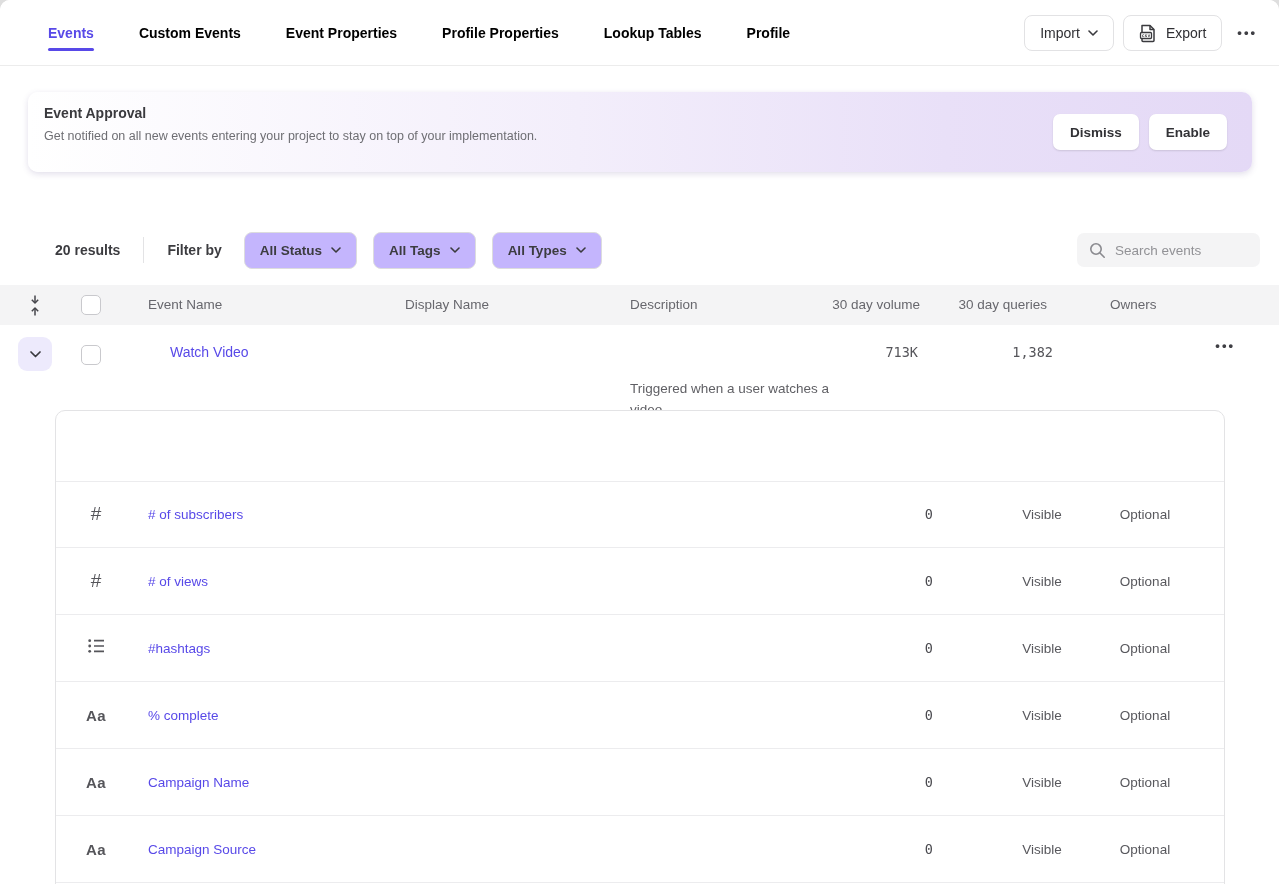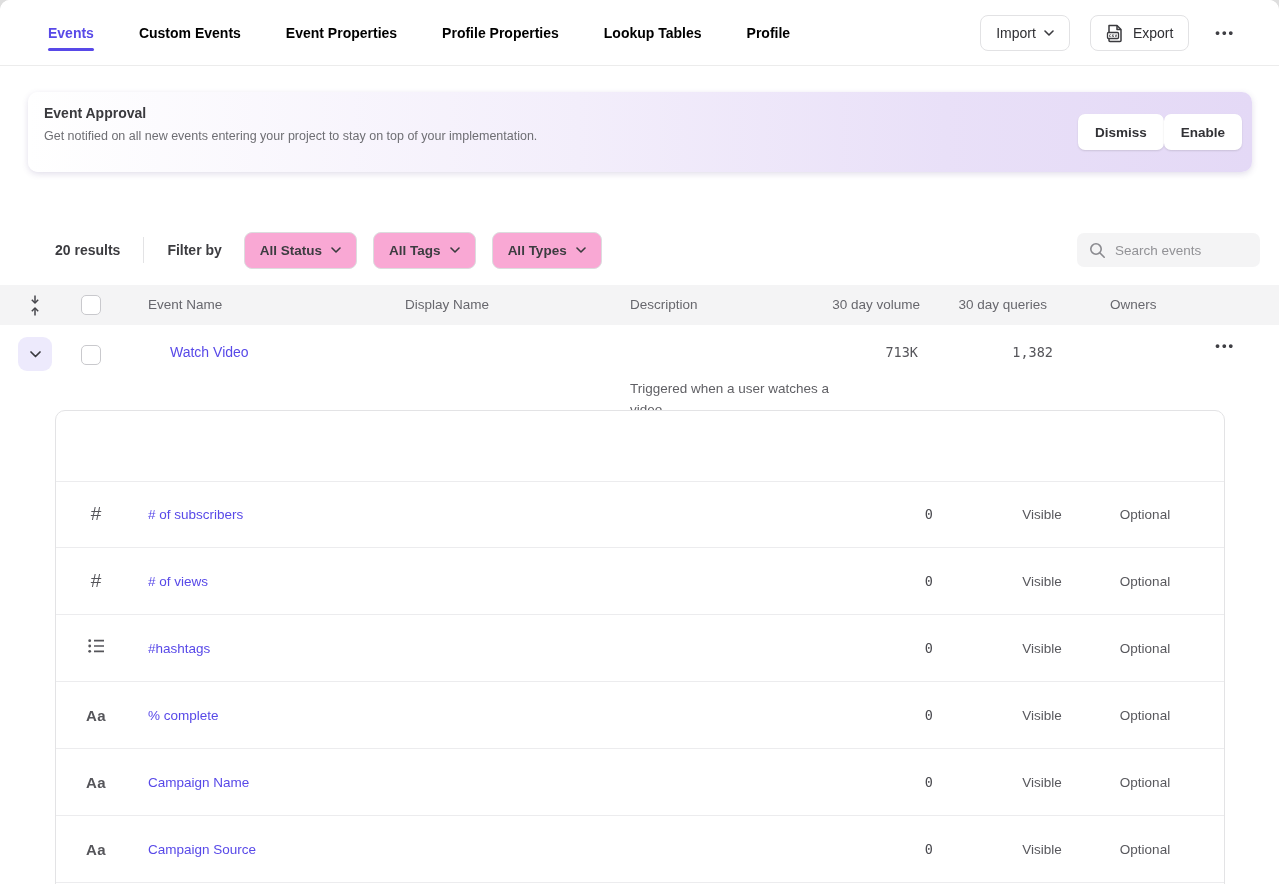--- a/index.html
+++ b/index.html
@@ -9,46 +9,46 @@
 
   
   .nav { position:absolute; top:0; left:0; right:0; height:66px; background:#fff;
          border-bottom:1px solid #ececec; display:flex; align-items:center; }
   .nav-tabs { display:flex; gap:45px; padding-left:48px; align-items:center; }
   .nav-tab { position:relative; font-size:14px; font-weight:700; color:#000000; cursor:pointer;
              padding:22px 0; }
   .nav-tab.active { color:#5849e8; font-weight:600; }
   .nav-tab.active::after { content:""; position:absolute; left:0; right:0; bottom:12px;
              height:3px; border-radius:2px; background:#5849e8; }
-  .nav-actions { margin-left:auto; margin-right:38px; display:flex; align-items:center; gap:20px; }
+  .nav-actions { margin-left:auto; margin-right:16px; display:flex; align-items:center; gap:9px; }
   .btn { display:inline-flex; align-items:center; gap:8px; height:36px; padding:0 15px;
          background:#fff; border:1px solid #e2e2e4; border-radius:8px; font-size:14px;
          font-weight:500; color:#2f2f33; cursor:pointer; }
   .btn svg { display:block; }
   .more-btn { border:none; background:transparent; padding:0 6px; font-size:13px; font-weight:700;
               letter-spacing:2px; color:#3f3f44; cursor:pointer; }
 
   
   .banner { position:absolute; left:28px; top:92px; width:1224px; height:80px; border-radius:10px;
             background:linear-gradient(90deg,#ffffff 0%,#f3eefb 45%,#e9e0f8 75%,#e4d9f6 100%);
             box-shadow:0 2px 6px rgba(90,70,140,.18); }
   .banner-title { position:absolute; left:16px; top:13px; font-size:14px; font-weight:700; color:#3a3a3e; }
   .banner-desc  { position:absolute; left:16px; top:37px; font-size:12.5px; color:#6e6e73; }
-  .banner-actions { position:absolute; right:10px; top:22px; display:flex; }
+  .banner-actions { position:absolute; right:25px; top:22px; display:flex; gap:10px; }
   .banner-btn { height:36px; padding:0 17px; background:#fff; border:none; border-radius:7px;
                 font-size:13.5px; font-weight:600; color:#323236; cursor:pointer;
                 box-shadow:0 1px 2px rgba(0,0,0,.12); font-family:"Liberation Sans",sans-serif; }
 
   
   .filter-row { position:absolute; left:55px; top:231px; height:38px; display:flex; align-items:center; }
   .results { font-size:14px; font-weight:600; color:#3c3c40; }
   .vdivider { width:1px; height:26px; background:#e3e3e5; margin:0 23px; }
   .filter-label { font-size:14px; font-weight:600; color:#3c3c40; margin-right:22px; }
   .dropdown { display:inline-flex; align-items:center; gap:9px; height:37px; padding:0 15px;
-              background:#f9a8d4; border:1px solid #dcdcde; border-radius:8px; font-size:13.5px;
+              background:#c4b5fd; border:1px solid #dcdcde; border-radius:8px; font-size:13.5px;
               font-weight:600; color:#3c3c40; cursor:pointer; margin-right:16px; }
   .search-box { position:absolute; right:19px; top:233px; width:183px; height:34px; background:#f4f4f5;
                 border-radius:7px; display:flex; align-items:center; padding:0 12px; gap:9px; }
   .search-box input { border:none; background:transparent; outline:none; font-size:13.5px;
                 color:#4a4a4e; width:130px; font-family:"Liberation Sans",sans-serif; }
   .search-box input::placeholder { color:#929296; }
 
   
   .thead { position:absolute; left:0; top:285px; width:1279px; height:40px; background:#f4f4f5; }
   .th { position:absolute; top:12px; font-size:13.5px; font-weight:500; color:#67676d; }

